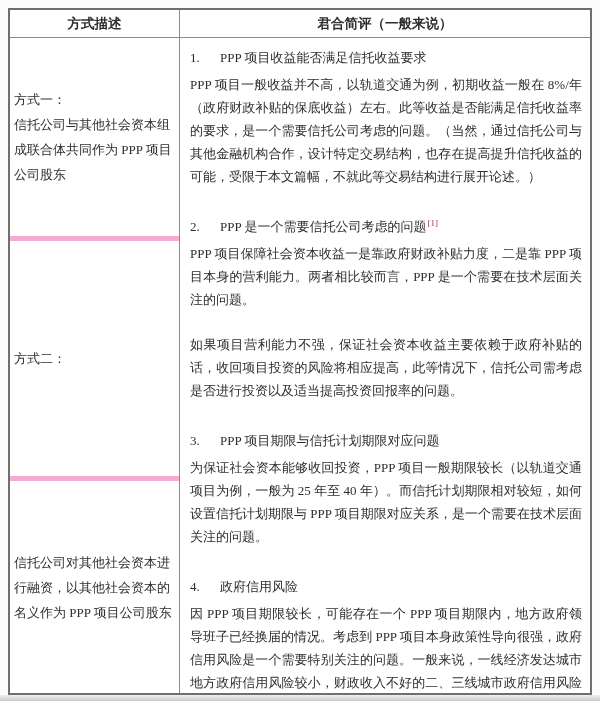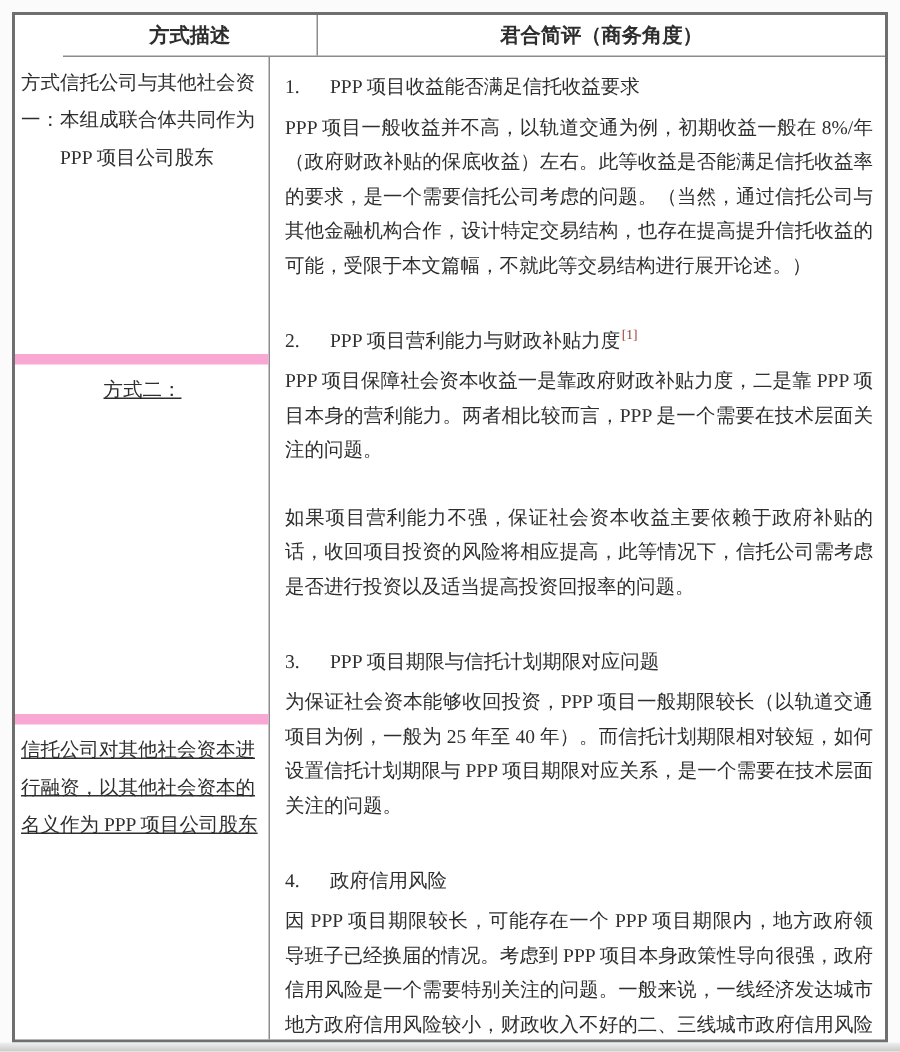--- a/index.html
+++ b/index.html
@@ -21,21 +21,20 @@
     box-sizing: border-box;
     border: 2px solid #6f6f6f;
     background: #ffffff;
     display: flex;
     flex-direction: column;
   }
   .header-row {
     flex: 0 0 27px;
     display: flex;
     border-bottom: 1px solid #8c8c8c;
-    margin-left: 32px;
   }
   .header-cell {
     display: flex;
     align-items: center;
     justify-content: center;
     font-weight: bold;
     font-size: 13.5px;
     box-sizing: border-box;
   }
   .header-cell.hleft {
@@ -52,29 +51,30 @@
     flex: 0 0 170px;
     border-right: 1px solid #8c8c8c;
     box-sizing: border-box;
     display: flex;
     flex-direction: column;
   }
   .method-cell {
     box-sizing: border-box;
     padding: 4px 3px 4px 4px;
     display: flex;
+    flex-direction: column;
     justify-content: center;
     font-size: 13px;
     line-height: 25px;
     overflow: hidden;
   }
   .method-cell.m1 { flex: 0 0 198px; }
   .method-cell.m2 { flex: 0 0 240px; }
   .method-cell.m3 { flex: 1 1 auto; }
-  .method-cell + .method-cell { border-top: 7px solid #f9a8d4; text-decoration: underline; }
+  .method-cell + .method-cell { border-top: 5px solid #f9a8d4; }
   .col-right {
     flex: 1 1 auto;
     box-sizing: border-box;
     padding: 8px 8px 4px 10px;
     font-size: 13px;
     line-height: 23px;
     overflow: hidden;
   }
   .section + .section { margin-top: 27px; }
   .sec-heading { display: flex; align-items: baseline; }
@@ -100,21 +100,21 @@
     background: linear-gradient(to bottom, #f0f0f0, #c9c9c9);
   }
 </style>
 </head>
 <body>
 
 <div class="tbl">
 
   <div class="header-row">
     <div class="header-cell hleft">方式描述</div>
-    <div class="header-cell hright">君合简评（商务角度）</div>
+    <div class="header-cell hright">君合简评（一般来说）</div>
   </div>
 
   <div class="body-row">
 
     <div class="col-left">
 
       <div class="method-cell m1">
         <div>方式一：</div>
         <div>信托公司与其他社会资本组成联合体共同作为 PPP 项目公司股东</div>
       </div>
@@ -135,21 +135,21 @@
         <div class="sec-heading">
           <span class="sec-num">1.</span>
           <span><span>PPP 项目收益能否满足信托收益要求</span><sup class="footnote-ref"></sup></span>
         </div>
         <p class="para">PPP 项目一般收益并不高，以轨道交通为例，初期收益一般在 8%/年（政府财政补贴的保底收益）左右。此等收益是否能满足信托收益率的要求，是一个需要信托公司考虑的问题。（当然，通过信托公司与其他金融机构合作，设计特定交易结构，也存在提高提升信托收益的可能，受限于本文篇幅，不就此等交易结构进行展开论述。）</p>
       </div>
 
       <div class="section">
         <div class="sec-heading">
           <span class="sec-num">2.</span>
-          <span><span>PPP 项目营利能力与财政补贴力度</span><sup class="footnote-ref">[1]</sup></span>
+          <span><span>PPP 是一个需要信托公司考虑的问题</span><sup class="footnote-ref">[1]</sup></span>
         </div>
         <p class="para">PPP 项目保障社会资本收益一是靠政府财政补贴力度，二是靠 PPP 项目本身的营利能力。两者相比较而言，PPP 是一个需要在技术层面关注的问题。</p>
         <p class="para">如果项目营利能力不强，保证社会资本收益主要依赖于政府补贴的话，收回项目投资的风险将相应提高，此等情况下，信托公司需考虑是否进行投资以及适当提高投资回报率的问题。</p>
       </div>
 
       <div class="section">
         <div class="sec-heading">
           <span class="sec-num">3.</span>
           <span><span>PPP 项目期限与信托计划期限对应问题</span><sup class="footnote-ref"></sup></span>
         </div>

